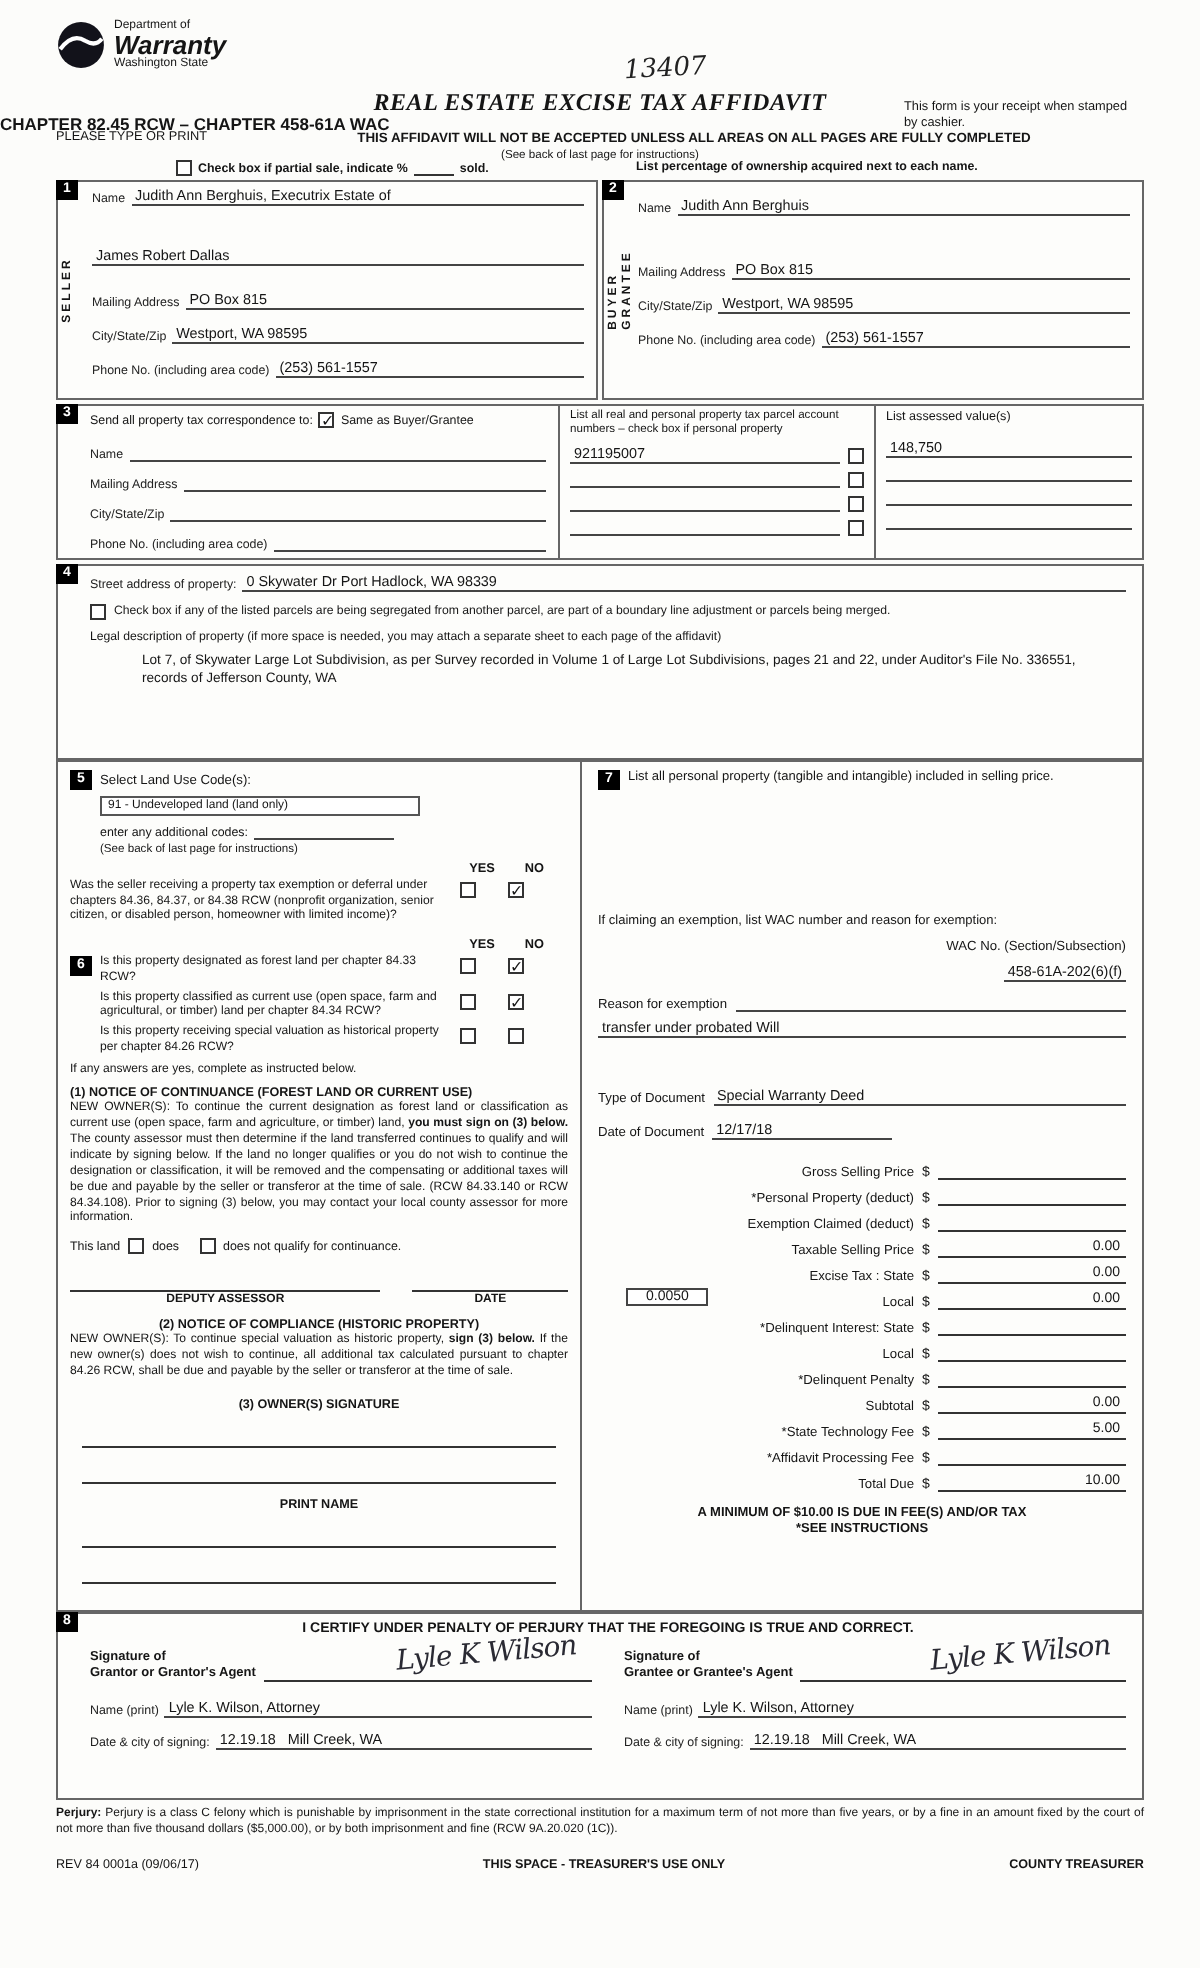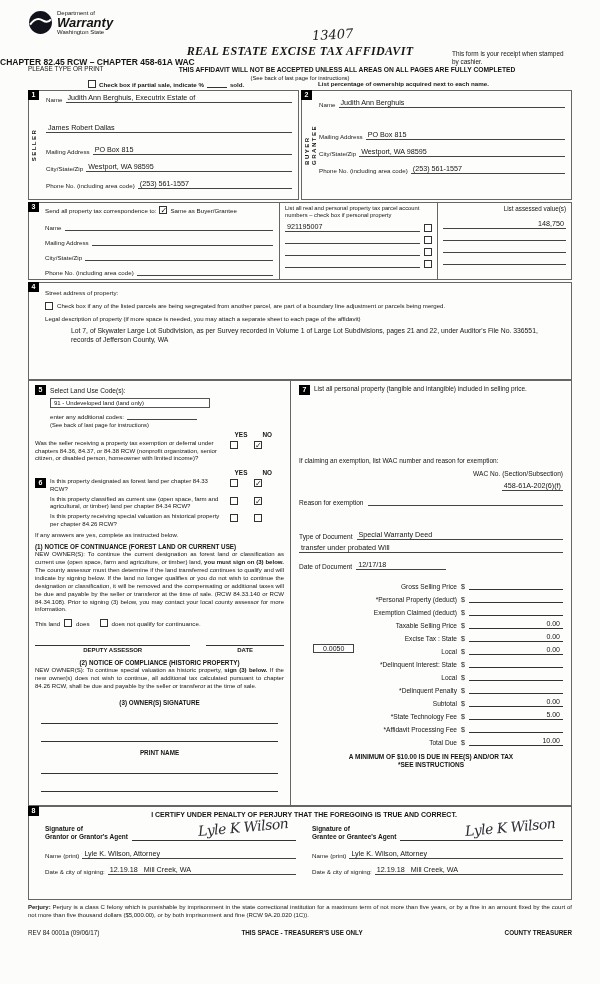--- a/index.html
+++ b/index.html
@@ -30,21 +30,21 @@
   .pfields{margin-left:15px;padding:2px 6px 2px 2px;}
   .frow{display:flex;align-items:flex-end;min-height:10px;font-size:6.2px;}
   .flabel{white-space:nowrap;margin-right:3px;color:#222;}
   .fvalue{flex:1;border-bottom:1px solid #444;font-size:7.2px;padding:0 2px;white-space:nowrap;overflow:hidden;min-height:9px;}
   
   .sec3{position:absolute;left:28px;top:202px;width:544px;height:78px;border:1px solid #666;display:flex;background:#fdfdfb;}
   .s3a{width:250px;position:relative;padding:3px 6px 2px 16px;}
   .s3a .secnum{position:absolute;left:-1px;top:-1px;}
   .s3send{font-size:6.2px;display:flex;gap:3px;align-items:center;}
   .s3b{width:158px;border-left:1px solid #666;padding:2px 5px;}
-  .s3c{flex:1;border-left:1px solid #666;padding:2px 5px;text-align:right;}
+  .s3c{flex:1;border-left:1px solid #666;padding:2px 5px;}
   .s3head{font-size:5.8px;line-height:1.2;}
   .prow{display:flex;align-items:flex-end;margin-top:3px;}
   .pline{flex:1;border-bottom:1px solid #444;font-size:7.2px;min-height:9px;padding:0 2px;}
   .prow .cb{margin-left:4px;}
   
   .sec4{position:absolute;left:28px;top:282px;width:544px;height:98px;border:1px solid #666;padding:3px 8px 2px 16px;background:#fdfdfb;}
   .sec4 .secnum{position:absolute;left:-1px;top:-1px;}
   .tinytext{font-size:6.1px;line-height:1.25;}
   .legalval{font-size:6.8px;line-height:1.35;margin:3px 0 0 26px;width:480px;}
   
@@ -245,20 +245,21 @@
       <div class="prow">
           <span class="pline"></span>
         </div>
     </div>
   </div>
 
   <div class="sec4">
     <span class="secnum">4</span>
     <div class="frow">
       <span class="flabel">Street address of property:</span>
+      <span class="fvalue">0 Skywater Dr Port Hadlock, WA 98339</span>
     </div>
     <div style="display:flex;gap:4px;margin-top:6px;align-items:flex-start;">
       <span class="cb"></span>
       <span class="tinytext">Check box if any of the listed parcels are being segregated from another parcel, are part of a boundary line adjustment or parcels being merged.</span>
     </div>
     <div class="tinytext" style="margin-top:5px;">Legal description of property (if more space is needed, you may attach a separate sheet to each page of the affidavit)</div>
     <div class="legalval">Lot 7, of Skywater Large Lot Subdivision, as per Survey recorded in Volume 1 of Large Lot Subdivisions, pages 21 and 22, under Auditor's File No. 336551, records of Jefferson County, WA</div>
   </div>
 
   <div class="cols">
@@ -362,27 +363,27 @@
       <div style="margin-top:62px;font-size:6.5px;">If claiming an exemption, list WAC number and reason for exemption:</div>
 
       <div class="lrow" style="margin-top:6px;flex-direction:column;">
         <span>WAC No. (Section/Subsection)</span>
         <span class="fvalue">458-61A-202(6)(f)</span>
       </div>
       <div class="lrow" style="margin-top:6px;">
         <span>Reason for exemption</span>
         <span class="fvalue"></span>
       </div>
+      <div class="lrow" style="margin-top:3px;">
+        <span class="fvalue">transfer under probated Will</span>
+      </div>
+
       <div class="lrow" style="margin-top:24px;">
         <span>Type of Document</span>
         <span class="fvalue">Special Warranty Deed</span>
-      </div>
-
-      <div class="lrow" style="margin-top:3px;">
-        <span class="fvalue">transfer under probated Will</span>
       </div>
       <div class="lrow" style="margin-top:7px;">
         <span>Date of Document</span>
         <span class="fvalue" style="flex:0 0 90px;">12/17/18</span>
         <span style="flex:1;"></span>
       </div>
 
       <div style="margin-top:7px;">
         <div class="mrow">
             <span class="mlabel">Gross Selling Price</span>

